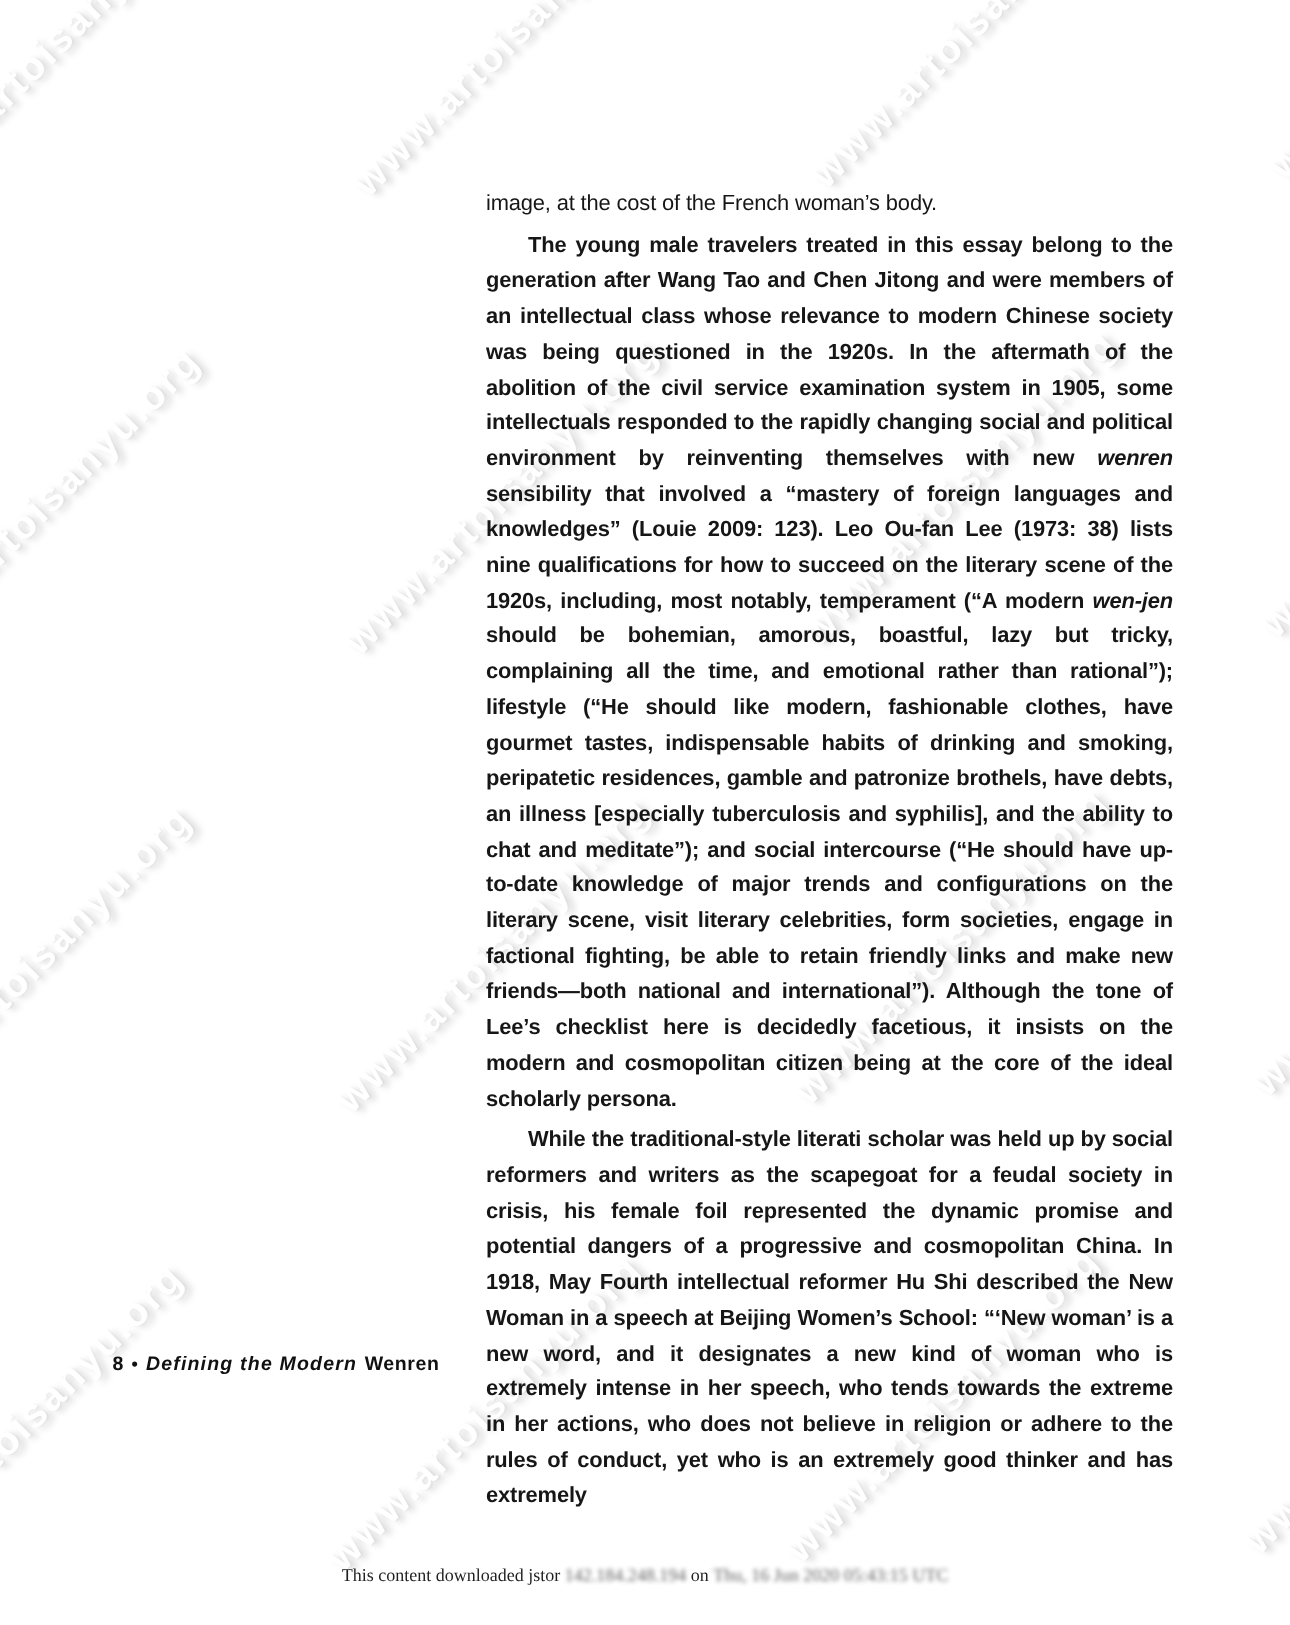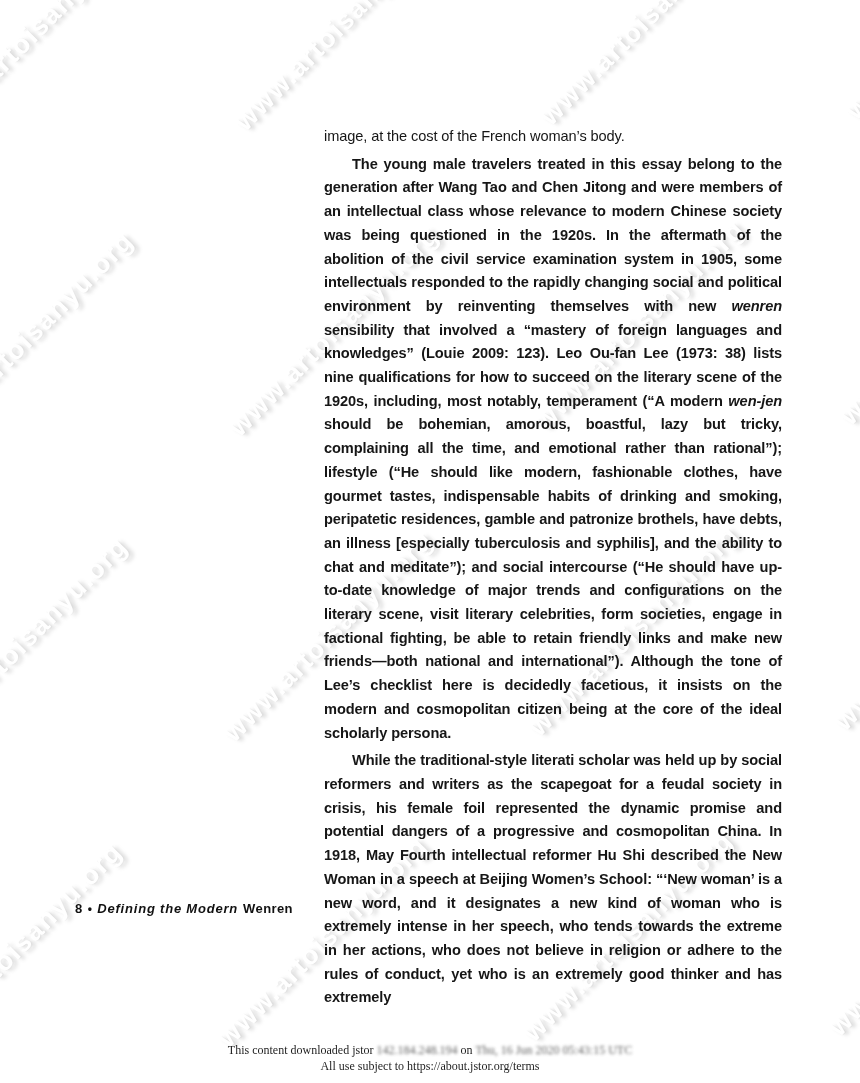--- a/index.html
+++ b/index.html
@@ -123,16 +123,15 @@
       <p class="indent"><span>The young male travelers treated in this essay belong to the generation after Wang Tao and Chen Jitong and were members of an intellectual class whose relevance to modern Chinese society was being questioned in the 1920s. In the aftermath of the abolition of the civil service examination system in 1905, some intellectuals responded to the rapidly changing social and political environment by reinventing themselves with new </span><em>wenren</em><span> sensibility that involved a “mastery of foreign languages and knowledges” (Louie 2009: 123). Leo Ou-fan Lee (1973: 38) lists nine qualifications for how to succeed on the literary scene of the 1920s, including, most notably, temperament (“A modern </span><em>wen-jen</em><span> should be bohemian, amorous, boastful, lazy but tricky, complaining all the time, and emotional rather than rational”); lifestyle (“He should like modern, fashionable clothes, have gourmet tastes, indispensable habits of drinking and smoking, peripatetic residences, gamble and patronize brothels, have debts, an illness [especially tuberculosis and syphilis], and the ability to chat and meditate”); and social intercourse (“He should have up-to-date knowledge of major trends and configurations on the literary scene, visit literary celebrities, form societies, engage in factional fighting, be able to retain friendly links and make new friends—both national and international”). Although the tone of Lee’s checklist here is decidedly facetious, it insists on the modern and cosmopolitan citizen being at the core of the ideal scholarly persona.</span></p>
       <p class="indent"><span>While the traditional-style literati scholar was held up by social reformers and writers as the scapegoat for a feudal society in crisis, his female foil represented the dynamic promise and potential dangers of a progressive and cosmopolitan China. In 1918, May Fourth intellectual reformer Hu Shi described the New Woman in a speech at Beijing Women’s School: “‘New woman’ is a new word, and it designates a new kind of woman who is extremely intense in her speech, who tends towards the extreme in her actions, who does not believe in religion or adhere to the rules of conduct, yet who is an extremely good thinker and has extremely</span></p>
     </div>
 
   <div class="running-foot">
     <span>8</span><span class="sep">•</span><span class="title-it">Defining the Modern</span><span>Wenren</span>
   </div>
 
   <div class="jstor-foot">
     <div><span>This content downloaded jstor </span><span class="blurred">142.184.248.194</span><span> on </span><span class="blurred">Thu, 16 Jun 2020 05:43:15 UTC</span></div>
-    <div>All use subject to https://about.jstor.org/terms</div>
   </div>
 
 </div>
 
 </body></html>

